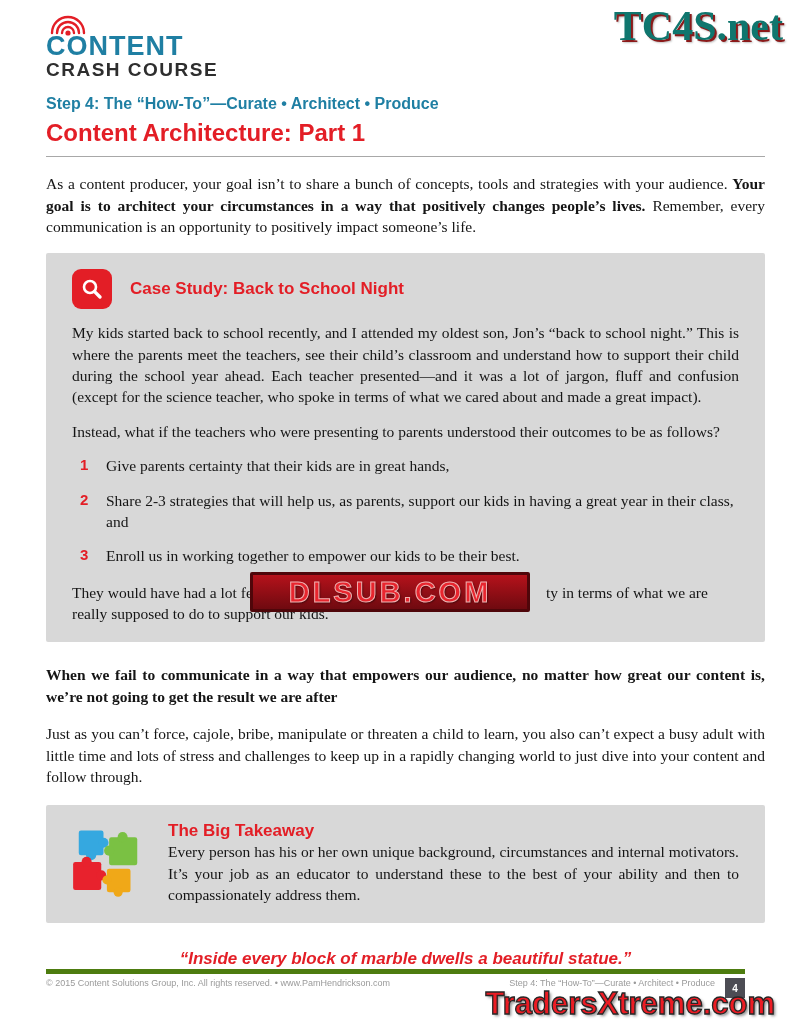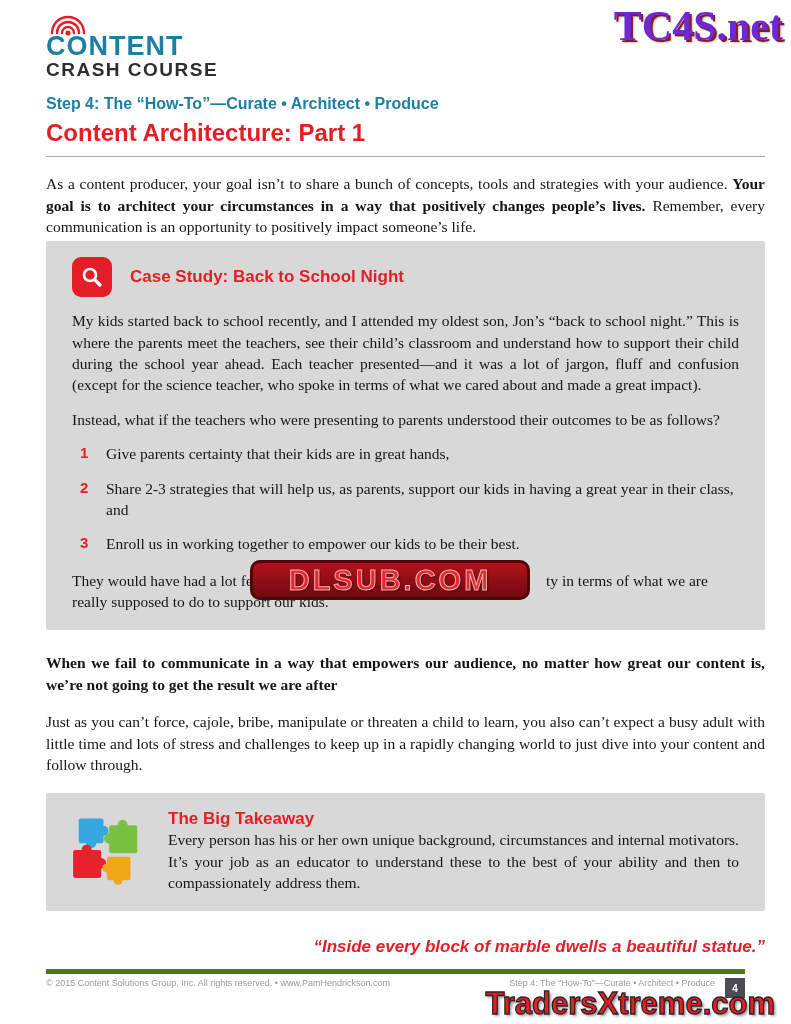--- a/index.html
+++ b/index.html
@@ -24,27 +24,27 @@
   }
   .logo-line2 {
     font-family:"Liberation Sans", sans-serif; font-weight:bold;
     font-size:19px; letter-spacing:1.5px; color:#2e2e2e; line-height:1.1;
   }
 
   
   .wm-tc4s {
     position:absolute; top:2px; right:8px; z-index:50;
     font-family:"Liberation Serif", serif; font-weight:bold; font-size:42px;
-    color:#6d28d9; letter-spacing:0px;
+    color:#0f766e; letter-spacing:0px;
     text-shadow:2px 2px 0 #8b1a1a, 3px 3px 2px rgba(0,0,0,0.25);
   }
   .wm-dlsub {
     position:absolute; top:-10px; left:178px; width:280px; height:40px; z-index:40;
     background:linear-gradient(#b5121b, #6f0a10);
-    border:3px solid #4f060a; border-radius:10px;
+    border:3px solid #4f060a; border-radius:2px;
     display:flex; align-items:center; justify-content:center;
     font-family:"Liberation Sans", sans-serif; font-weight:bold; font-size:29px;
     letter-spacing:3px; color:#e8252e;
     -webkit-text-stroke:1px #f2b0b0;
     text-shadow:1px 1px 2px rgba(0,0,0,0.6);
   }
   .wm-traders {
     position:absolute; right:16px; bottom:2px; z-index:60;
     font-family:"Liberation Sans", sans-serif; font-weight:bold; font-size:31px;
     color:#ec1c24;
@@ -67,21 +67,21 @@
 
   
   .para {
     margin-top:16px; font-size:15.5px; line-height:1.38; text-align:justify;
   }
   .para b, .bold-para { font-weight:bold; }
   .bold-para { margin-top:22px; font-size:15.5px; line-height:1.38; text-align:justify; }
 
   
   .gray-box {
-    margin-top:4px; background:#d8d8d8; border-radius:2px;
+    margin-top:16px; background:#d8d8d8; border-radius:2px;
     padding:16px 26px 18px 26px;
   }
   .cs-header { display:flex; align-items:center; }
   .cs-icon-box {
     width:40px; height:40px; background:#e31e26; border-radius:9px;
     display:flex; align-items:center; justify-content:center; flex:0 0 auto;
   }
   .cs-title {
     margin-left:18px;
     font-family:"Liberation Sans", sans-serif; font-weight:bold;
@@ -106,21 +106,21 @@
   .puzzle-wrap { flex:0 0 96px; padding-top:6px; }
   .tk-content { flex:1; }
   .tk-title {
     font-family:"Liberation Sans", sans-serif; font-weight:bold;
     font-size:17px; color:#e31e26;
   }
   .tk-para { font-size:15.5px; line-height:1.38; text-align:justify; }
 
   
   .quote {
-    margin-top:26px; text-align:right;
+    margin-top:26px; text-align:center;
     font-family:"Liberation Sans", sans-serif; font-weight:bold; font-style:italic;
     font-size:17px; color:#e31e26;
   }
 
   
   .footer {
     position:absolute; left:46px; right:46px; bottom:26px;
     border-top:5px solid #4d7c0f; padding-top:4px;
     display:flex; justify-content:space-between; align-items:flex-start;
     font-family:"Liberation Sans", sans-serif; font-size:9px; color:#9a9a9a;

